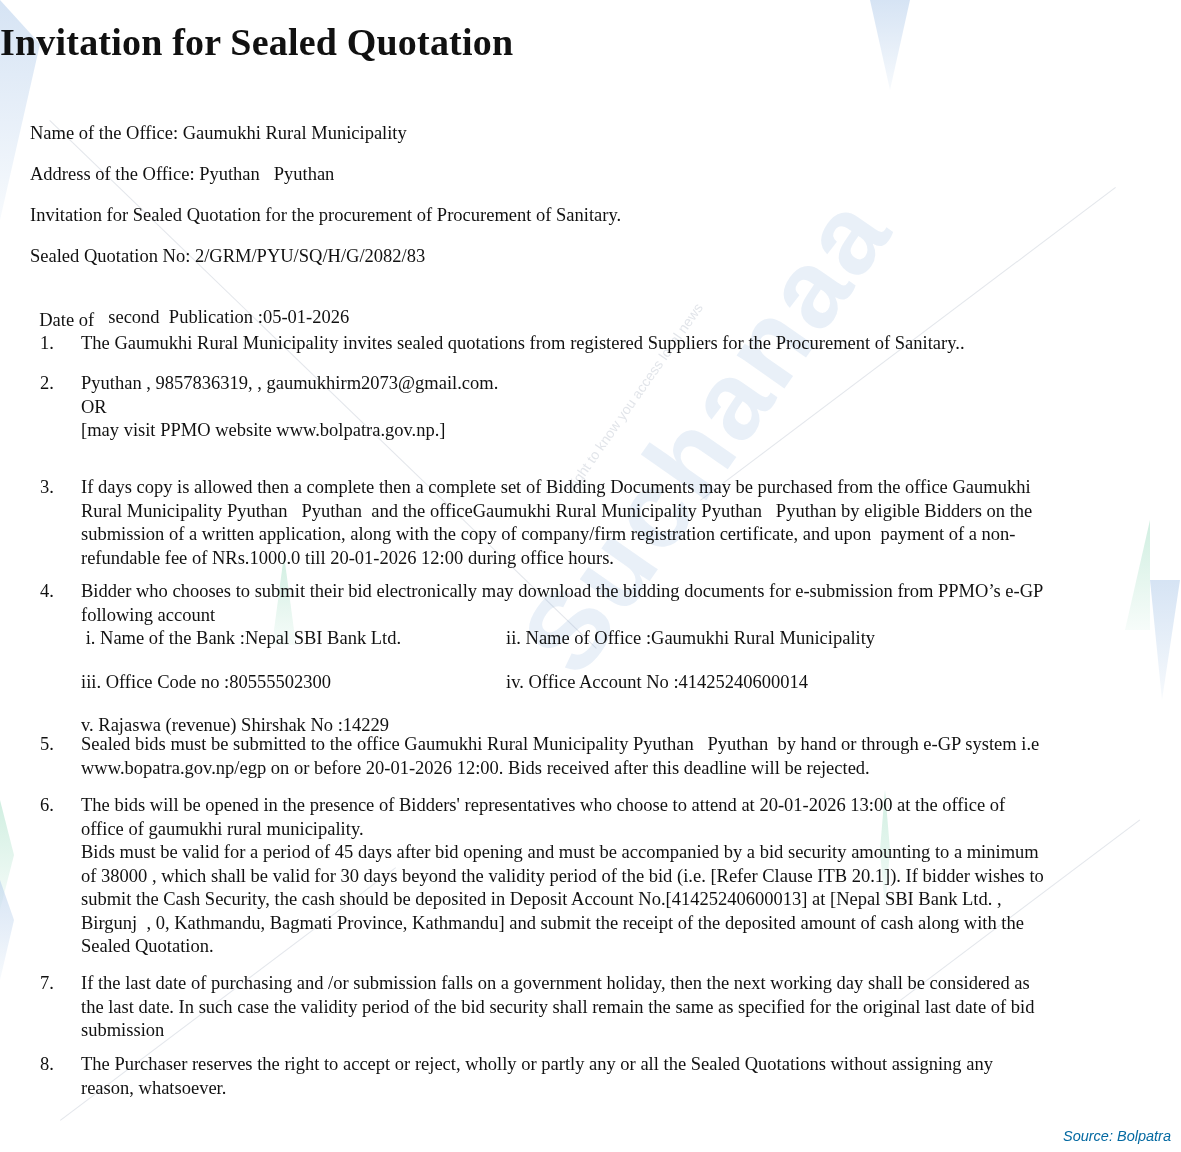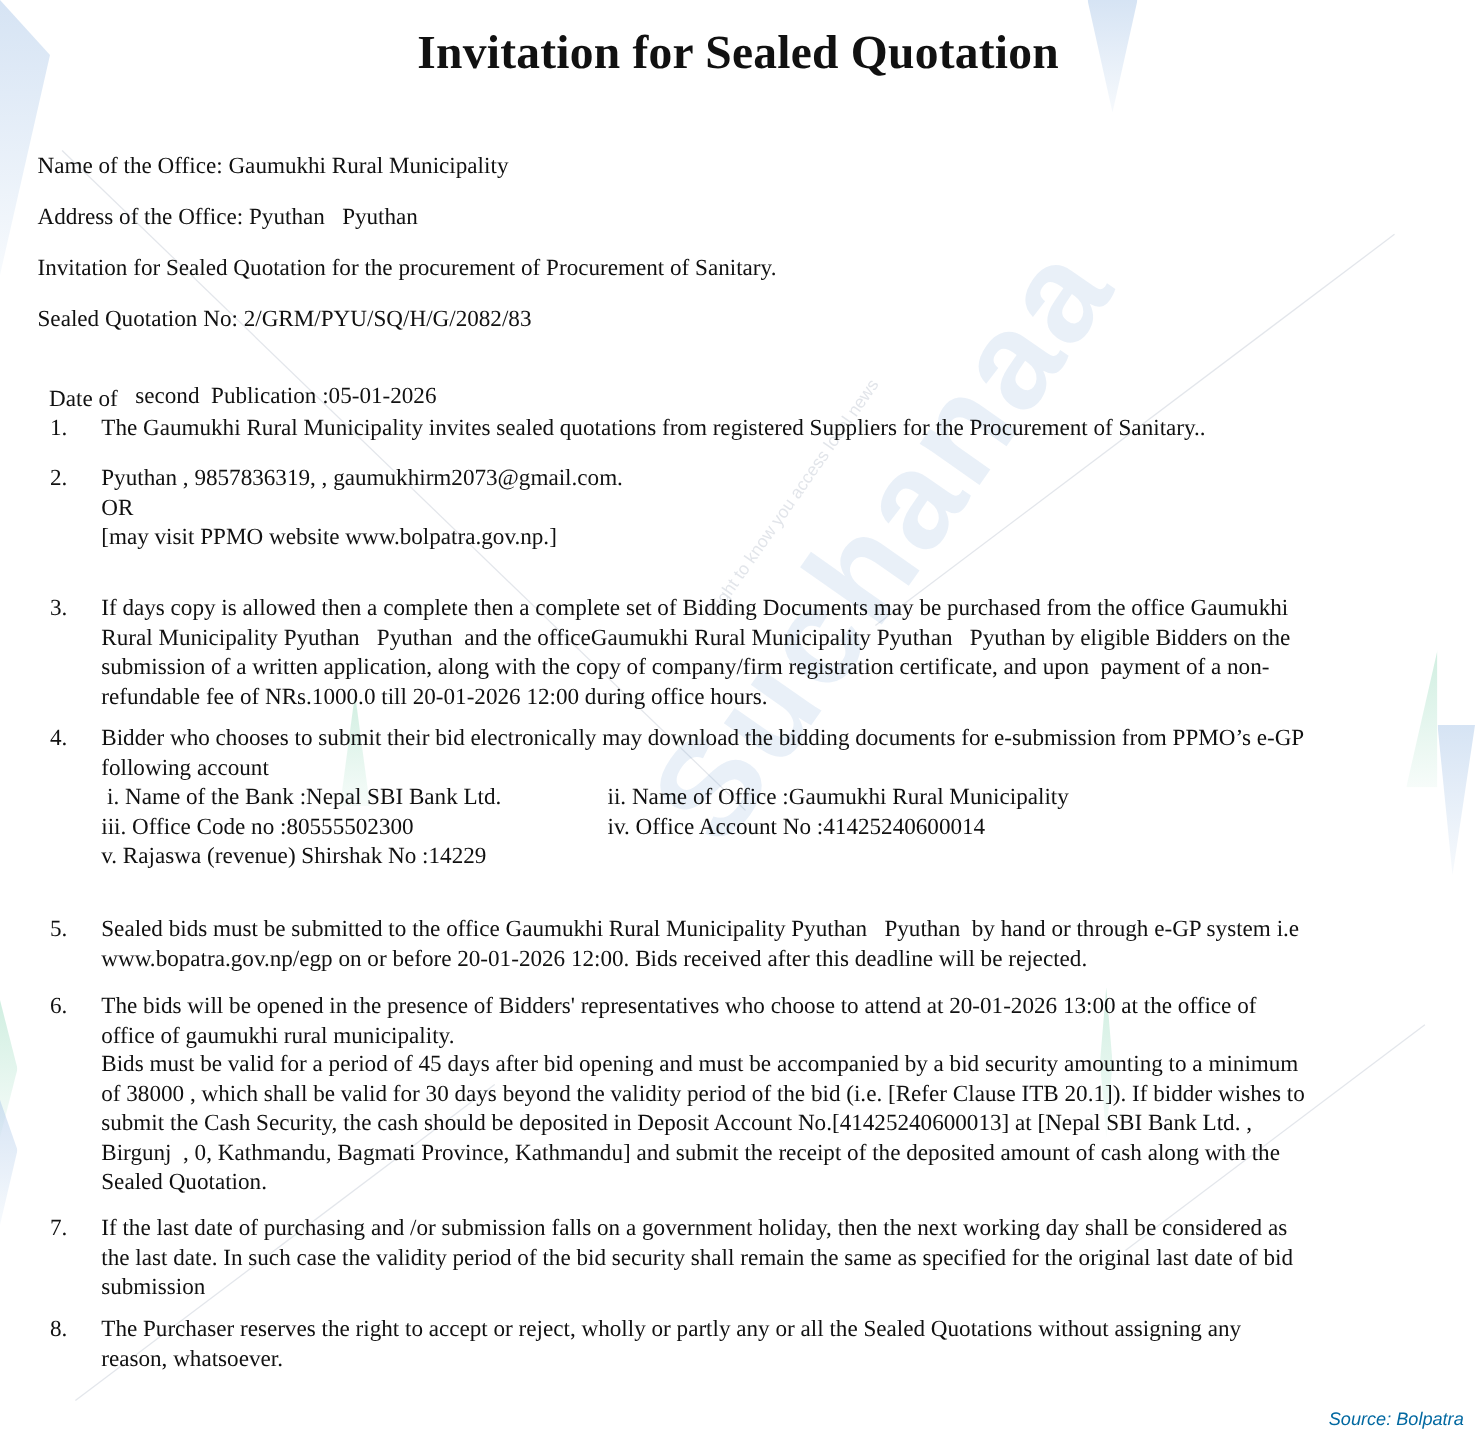--- a/index.html
+++ b/index.html
@@ -16,32 +16,32 @@
     color: rgba(120,160,210,0.16); letter-spacing: 4px; pointer-events: none; white-space: nowrap;
   }
   .wm-sub {
     position: absolute; left: 520px; top: 390px; transform: rotate(-55deg);
     font-family: "Liberation Sans", sans-serif; font-size: 14px; color: rgba(140,150,170,0.25);
     white-space: nowrap; pointer-events: none;
   }
   .wm-line { position: absolute; height: 1px; background: rgba(200,205,215,0.5); transform-origin: 0 0; }
 
   .title {
-    position: absolute; left: 0; right: 0; top: 20px; text-align: center;
+    position: absolute; left: 0; right: 0; top: 20px; 
     font-weight: bold; font-size: 38px; letter-spacing: 0.2px;
   }
   .meta { position: absolute; left: 30px; font-size: 18.5px; }
   .meta .gap { display: inline-block; width: 14px; }
   .list { position: absolute; left: 0; top: 328px; width: 1181px; }
   .item { position: absolute; left: 0; width: 1181px; font-size: 18.5px; line-height: 23.5px; }
   .item .num { position: absolute; left: 40px; }
   .item .body { position: absolute; left: 81px; width: 1072px; }
   .item .line { white-space: nowrap; }
   .justify { text-align: justify; text-align-last: justify; white-space: normal !important; }
-  .acct { display: grid; grid-template-columns: 405px 600px; }
+  .acct { display: grid; grid-template-columns: 405px 600px; gap: 20px; }
   .source {
     position: absolute; right: 10px; top: 1128px; font-family: "Liberation Sans", sans-serif;
     font-style: italic; font-size: 14.5px; color: #0369a1;
   }
 </style>
 </head>
 <body>
 
 <div class="wm wm-shape-blue" style="left:0;top:0;width:40px;height:220px;clip-path:polygon(0 0,100% 20%,0 100%);"></div>
 <div class="wm wm-shape-blue" style="left:870px;top:0;width:40px;height:90px;clip-path:polygon(0 0,100% 0,50% 100%);"></div>

